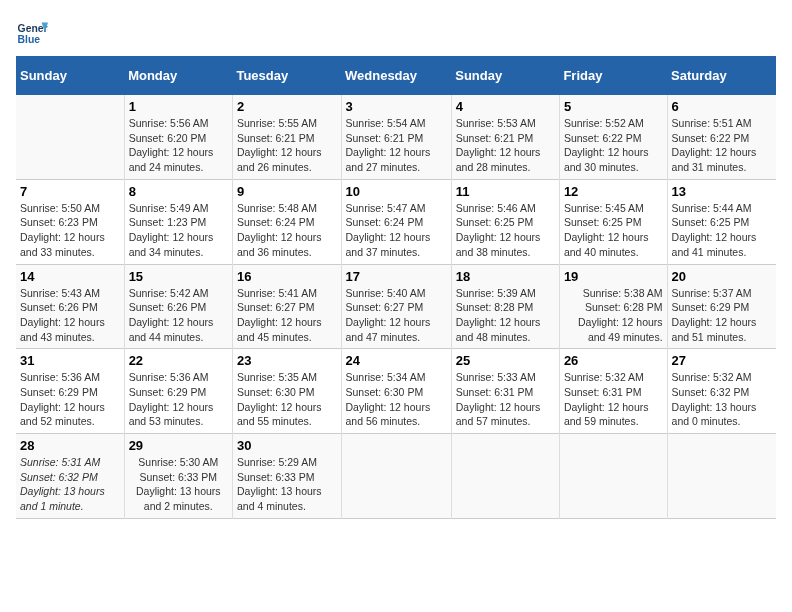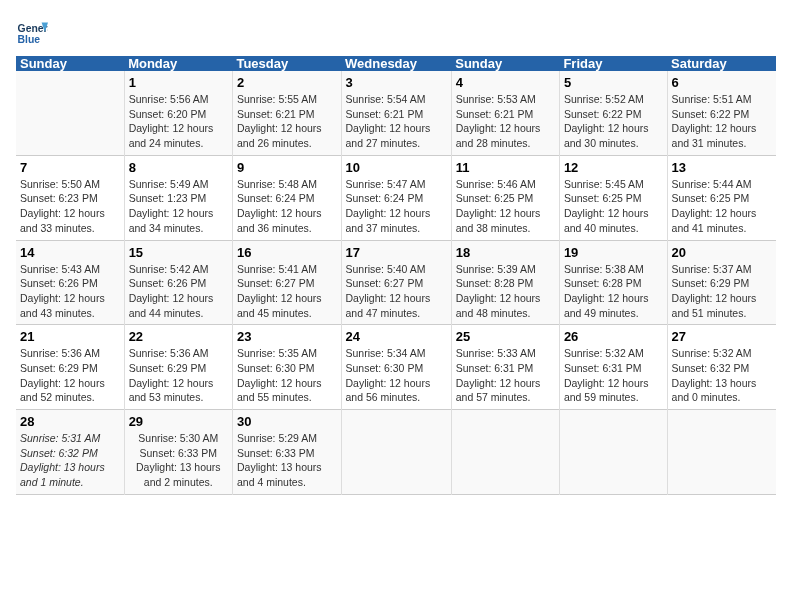--- a/index.html
+++ b/index.html
@@ -44,21 +44,21 @@
       color: #333;
     }
     table {
       width: 100%;
       border-collapse: collapse;
       font-size: 11px;
     }
     thead th {
       background-color: #2563a8;
       color: #fff;
-      padding: 0 4px;
+      padding: 12px 4px;
       text-align: left;
       font-size: 13px;
       font-weight: bold;
     }
     tbody tr {
       border-bottom: 1px solid #ccc;
     }
     tbody td {
       vertical-align: top;
       padding: 4px;
@@ -248,36 +248,36 @@
         </td>
         <td>
           <span class="day-num">18</span>
           <div class="cell-info" style="white-space: pre-line;">Sunrise: 5:39 AM
 Sunset: 8:28 PM
 Daylight: 12 hours
 and 48 minutes.</div>
         </td>
         <td>
           <span class="day-num">19</span>
-          <div class="cell-info" style="white-space: pre-line;">Sunrise: 5:38 AM
+          <div class="cell-info" style="white-space: pre-line; text-align: right;">Sunrise: 5:38 AM
 Sunset: 6:28 PM
 Daylight: 12 hours
 and 49 minutes.</div>
         </td>
         <td>
           <span class="day-num">20</span>
           <div class="cell-info" style="white-space: pre-line;">Sunrise: 5:37 AM
 Sunset: 6:29 PM
 Daylight: 12 hours
 and 51 minutes.</div>
         </td>
       </tr>
       <tr>
         <td>
-          <span class="day-num">21</span>
+          <span class="day-num">31</span>
           <div class="cell-info" style="white-space: pre-line;">Sunrise: 5:36 AM
 Sunset: 6:29 PM
 Daylight: 12 hours
 and 52 minutes.</div>
         </td>
         <td>
           <span class="day-num">22</span>
           <div class="cell-info" style="white-space: pre-line;">Sunrise: 5:36 AM
 Sunset: 6:29 PM
 Daylight: 12 hours

